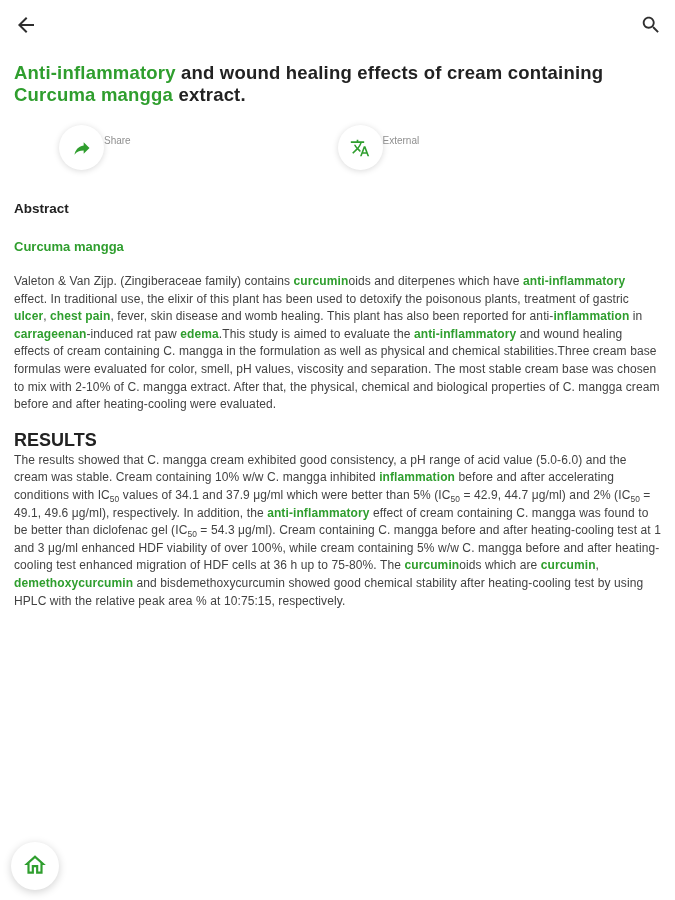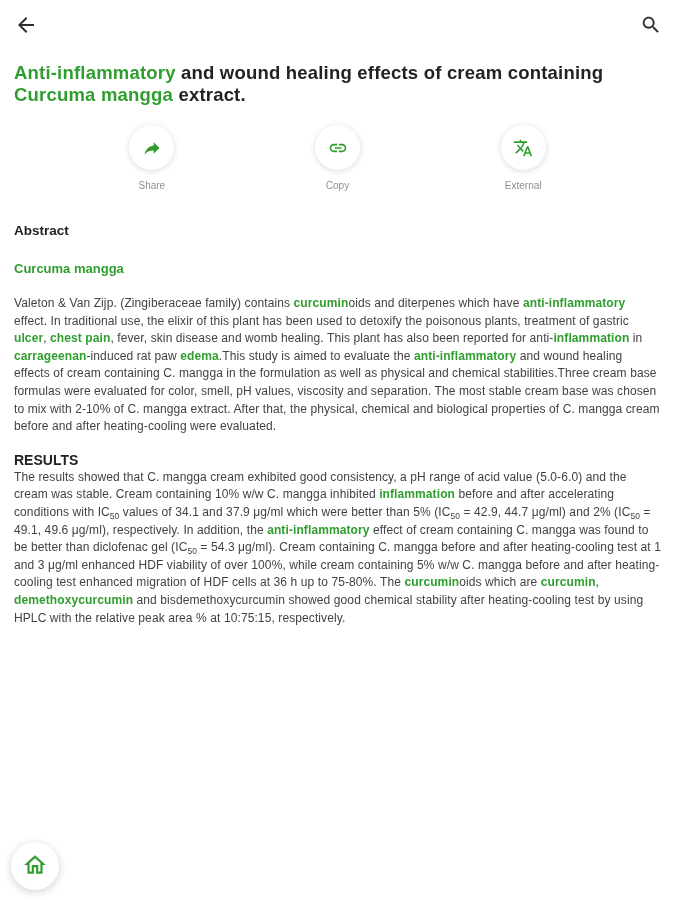--- a/index.html
+++ b/index.html
@@ -23,39 +23,39 @@
   }
   .icon-btn.back { left: 12px; }
   .icon-btn.search { right: 10px; }
   .title {
     margin: 12px 14px 0 14px;
     font-size: 18.5px; line-height: 22px; font-weight: 600;
     color: var(--heading); letter-spacing: 0.2px;
   }
   .title .hl { font-weight: 600; }
   .actions { display: flex; padding: 0 59px; margin-top: 19px; }
-  .action { flex: 1; display: flex; flex-direction: column; align-items: center; cursor: pointer; background: none; border: none; }
+  .action { flex: 1; display: flex; flex-direction: row; cursor: pointer; background: none; border: none; }
   .circle {
     width: 45px; height: 45px; border-radius: 50%; background: #fff;
     box-shadow: 0 1px 6px rgba(0,0,0,0.15);
     display: flex; align-items: center; justify-content: center; color: var(--green);
   }
   .action-label {
     margin-top: 9px; font-size: 10px; line-height: 13px; color: var(--label);
     text-align: center; max-width: 58px; font-family: inherit;
   }
   .content { margin: 0 14px; }
   .abstract-heading { margin-top: 31px; font-size: 13.5px; font-weight: 700; color: var(--heading); }
   .species-link {
     display: inline-block; margin-top: 23px; font-size: 13px; font-weight: 700;
     color: var(--green); text-decoration: none; cursor: pointer;
   }
   .para { margin-top: 18px; font-size: 12px; line-height: 17.6px; color: var(--text); letter-spacing: 0.1px; }
   .para .hl, .hl { color: var(--green); font-weight: 600; }
-  .results-heading { margin-top: 16px; font-size: 14px; font-weight: 700; color: var(--heading); }
+  .results-heading { margin-top: 16px; font-size: 18px; font-weight: 700; color: var(--heading); }
   .para.no-gap { margin-top: 1px; }
   sub { font-size: 0.7em; line-height: 0; }
   .home-fab {
     position: absolute; left: 11px; top: 842px;
     width: 48px; height: 48px; border-radius: 50%;
     background: #fff; border: none; cursor: pointer;
     box-shadow: 0 2px 8px rgba(0,0,0,0.18);
     display: flex; align-items: center; justify-content: center; color: var(--green);
   }
 </style>
@@ -86,28 +86,20 @@
     <span class="circle">
       <svg width="20" height="20" viewBox="0 0 24 24">
           <path fill="currentColor" d="M14 9V5l7 7-7 7v-4.1c-5 0-8.5 1.6-11 5.1 1-5 4-10 11-11z"></path>
         </svg>
     </span>
     <span class="action-label">Share</span>
   </button>
   <button class="action">
     <span class="circle">
       <svg width="20" height="20" viewBox="0 0 24 24">
-          <path fill="currentColor" d="M3.9 12c0-1.71 1.39-3.1 3.1-3.1h4V7H7c-2.76 0-5 2.24-5 5s2.24 5 5 5h4v-1.9H7c-1.71 0-3.1-1.39-3.1-3.1zM8 13h8v-2H8v2zm9-6h-4v1.9h4c1.71 0 3.1 1.39 3.1 3.1s-1.39 3.1-3.1 3.1h-4V17h4c2.76 0 5-2.24 5-5s-2.24-5-5-5z"></path>
-        </svg>
-    </span>
-    <span class="action-label">Copy</span>
-  </button>
-  <button class="action">
-    <span class="circle">
-      <svg width="20" height="20" viewBox="0 0 24 24">
           <path fill="currentColor" d="M12.87 15.07l-2.54-2.51.03-.03c1.74-1.94 2.98-4.17 3.71-6.53H17V4h-7V2H8v2H1v1.99h11.17C11.5 7.92 10.44 9.75 9 11.35 8.07 10.32 7.3 9.19 6.69 8h-2c.73 1.63 1.73 3.17 2.98 4.56l-5.09 5.02L4 19l5-5 3.11 3.11.76-2.04zM18.5 10h-2L12 22h2l1.12-3h4.75L21 22h2l-4.5-12zm-2.62 7l1.62-4.33L19.12 17h-3.24z"></path>
         </svg>
     </span>
     <span class="action-label">External</span>
   </button>
 </div>
 
 <main class="content">
   <h2 class="abstract-heading">Abstract</h2>
   <a class="species-link">Curcuma mangga</a>

